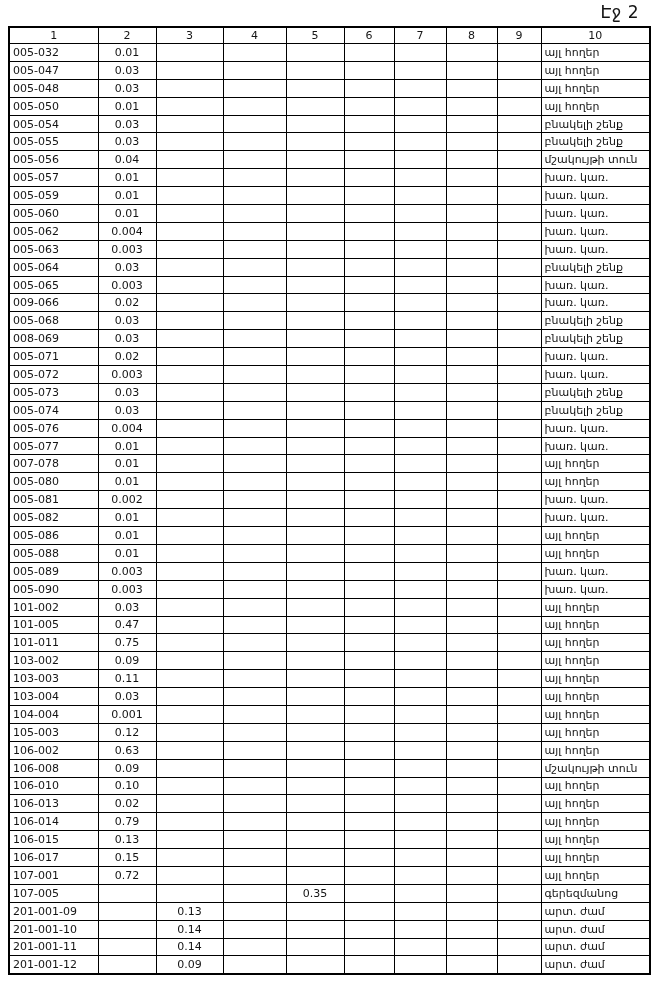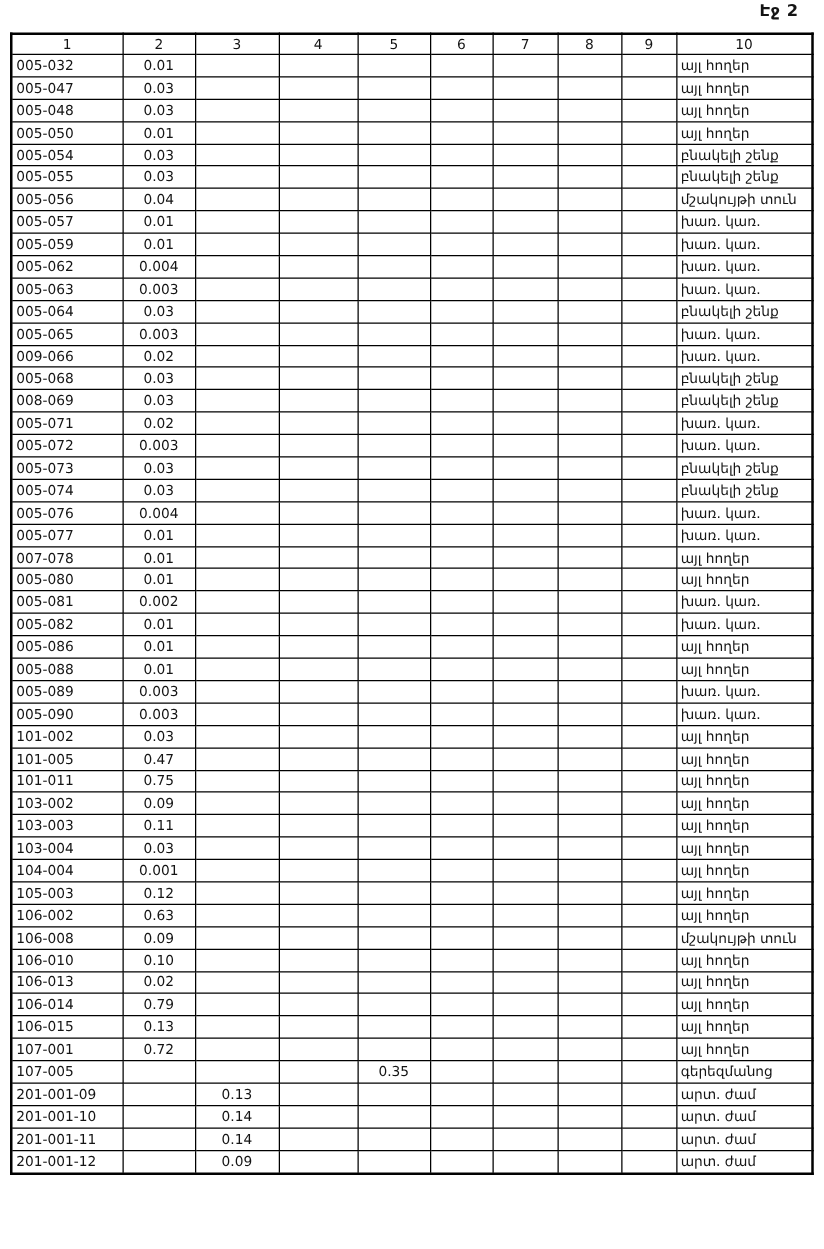--- a/index.html
+++ b/index.html
@@ -13,22 +13,22 @@
     position: relative;
     width: 659px;
     height: 999px;
     background: #ffffff;
     overflow: hidden;
   }
   .page-label {
     position: absolute;
     top: 2px;
     right: 20px;
-    font-size: 13px;
-    font-weight: bold;
+    font-size: 17px;
+    font-weight: normal;
     letter-spacing: 0.5px;
   }
   table.register {
     position: absolute;
     left: 8px;
     top: 26px;
     width: 641px;
     border-collapse: collapse;
     table-layout: fixed;
     border: 2px solid #000;
@@ -188,20 +188,32 @@
           <td class="center"></td>
           <td class="center"></td>
           <td class="center"></td>
           <td class="center"></td>
           <td class="center"></td>
           <td class="center"></td>
           <td class="center"></td>
           <td class="left">խառ. կառ.</td>
         </tr>
         <tr>
+          <td class="left">005-060</td>
+          <td class="center">0.01</td>
+          <td class="center"></td>
+          <td class="center"></td>
+          <td class="center"></td>
+          <td class="center"></td>
+          <td class="center"></td>
+          <td class="center"></td>
+          <td class="center"></td>
+          <td class="left">խառ. կառ.</td>
+        </tr>
+        <tr>
           <td class="left">005-062</td>
           <td class="center">0.004</td>
           <td class="center"></td>
           <td class="center"></td>
           <td class="center"></td>
           <td class="center"></td>
           <td class="center"></td>
           <td class="center"></td>
           <td class="center"></td>
           <td class="left">խառ. կառ.</td>
@@ -598,20 +610,32 @@
           <td class="center"></td>
           <td class="center"></td>
           <td class="center"></td>
           <td class="center"></td>
           <td class="center"></td>
           <td class="left">այլ հողեր</td>
         </tr>
         <tr>
           <td class="left">106-015</td>
           <td class="center">0.13</td>
+          <td class="center"></td>
+          <td class="center"></td>
+          <td class="center"></td>
+          <td class="center"></td>
+          <td class="center"></td>
+          <td class="center"></td>
+          <td class="center"></td>
+          <td class="left">այլ հողեր</td>
+        </tr>
+        <tr>
+          <td class="left">106-017</td>
+          <td class="center">0.15</td>
           <td class="center"></td>
           <td class="center"></td>
           <td class="center"></td>
           <td class="center"></td>
           <td class="center"></td>
           <td class="center"></td>
           <td class="center"></td>
           <td class="left">այլ հողեր</td>
         </tr>
         <tr>

